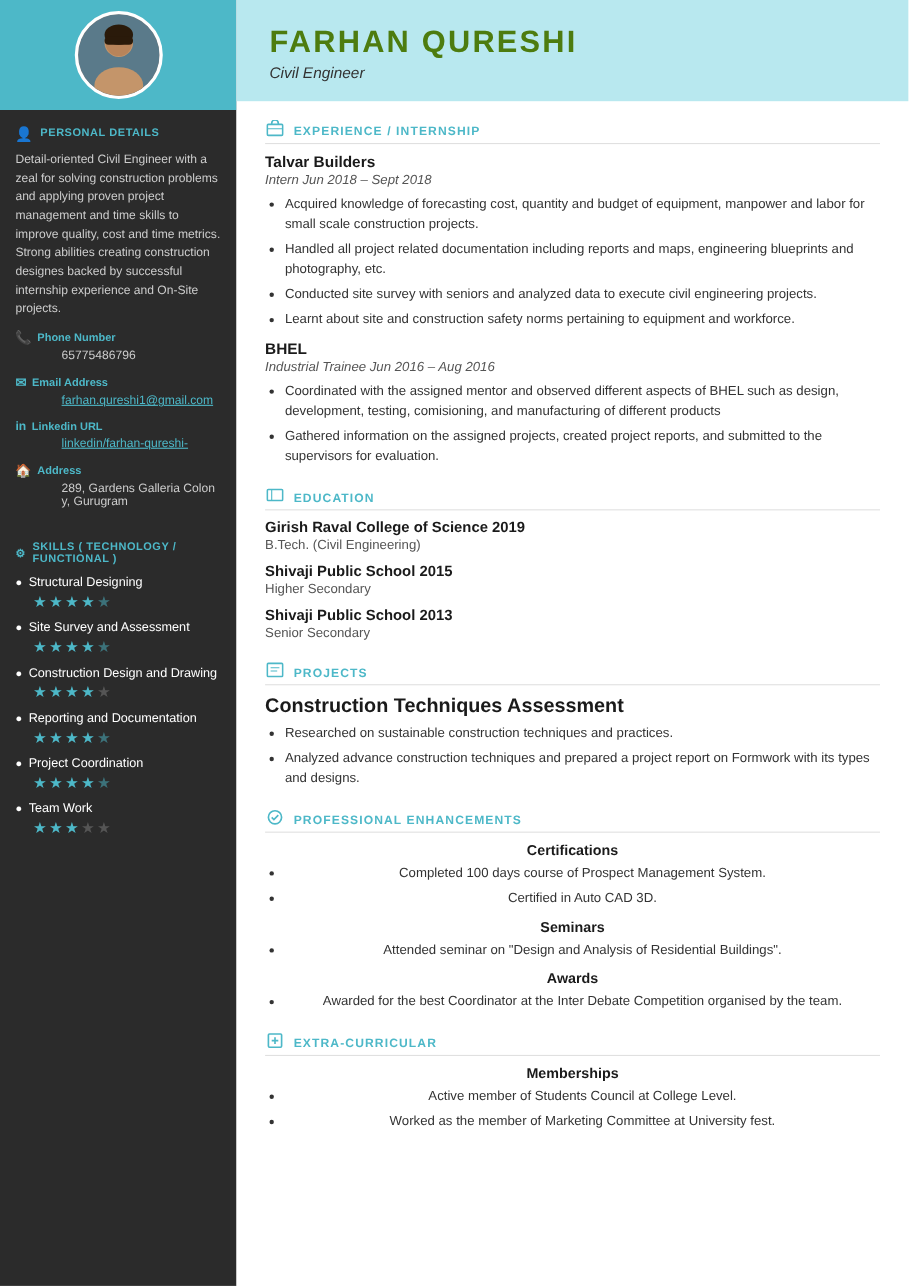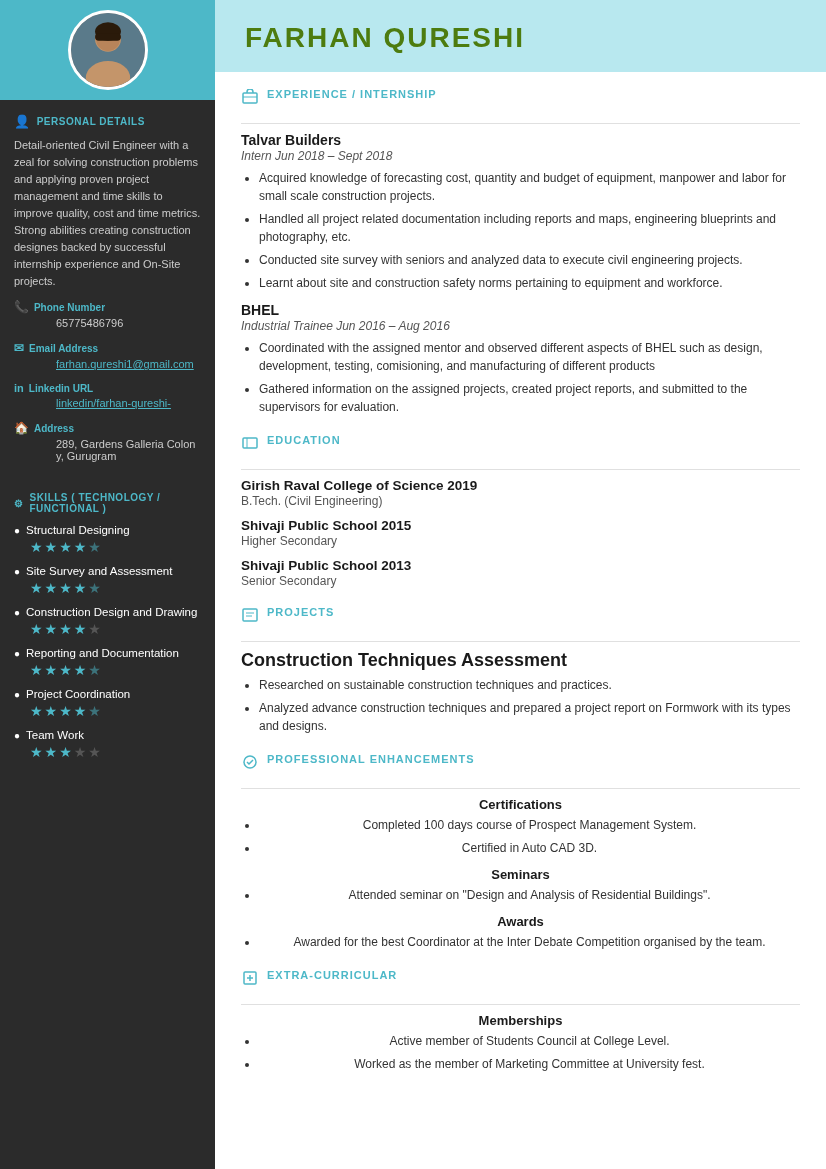--- a/index.html
+++ b/index.html
@@ -40,21 +40,21 @@
     
     .main { flex: 1; background: #fff; }
 
     .main-header { background: #b8e8ef; padding: 22px 30px 18px 30px; }
     .main-header-name { font-size: 28px; font-weight: bold; color: #4d7c0f; letter-spacing: 2px; text-transform: uppercase; }
     .main-header-title { font-size: 14px; color: #333; margin-top: 4px; font-style: italic; }
 
     .main-content { padding: 16px 26px; }
 
     .section { margin-bottom: 18px; }
-    .section-title-row { display: flex; align-items: flex-start; gap: 8px; margin-bottom: 8px; border-bottom: 1px solid #e0e0e0; padding-bottom: 17px; }
+    .section-title-row { display: flex; align-items: flex-end; gap: 8px; margin-bottom: 8px; border-bottom: 1px solid #e0e0e0; padding-bottom: 4px; }
     .section-icon { width: 18px; height: 18px; flex-shrink: 0; display: flex; align-items: center; justify-content: center; }
     .section-icon svg { width: 16px; height: 16px; }
     .section-title-text { font-size: 11px; font-weight: bold; color: #4db8c8; letter-spacing: 1px; text-transform: uppercase; }
 
     .exp-company { font-size: 14px; font-weight: bold; color: #1a1a1a; margin-bottom: 1px; }
     .exp-role { font-size: 12px; color: #555; margin-bottom: 6px; font-style: italic; }
 
     .bullet-list { padding-left: 18px; margin-bottom: 10px; }
     .bullet-list li { font-size: 12px; color: #333; margin-bottom: 5px; line-height: 1.5; }
 
@@ -200,20 +200,21 @@
             </div>
           </div>
         </div>
     </div>
   </div>
 
   <div class="main">
 
     <div class="main-header">
       <div class="main-header-name">FARHAN QURESHI</div>
+      <div class="main-header-title">Civil Engineer</div>
     </div>
 
     <div class="main-content">
 
       <div class="section">
         <div class="section-title-row">
           <div class="section-icon">
             <svg viewBox="0 0 16 16" fill="none" xmlns="http://www.w3.org/2000/svg">
               <rect x="1" y="4" width="14" height="10" rx="1" stroke="#4db8c8" stroke-width="1.5"></rect>
               <path d="M5 4V3a3 3 0 016 0v1" stroke="#4db8c8" stroke-width="1.5"></path>

